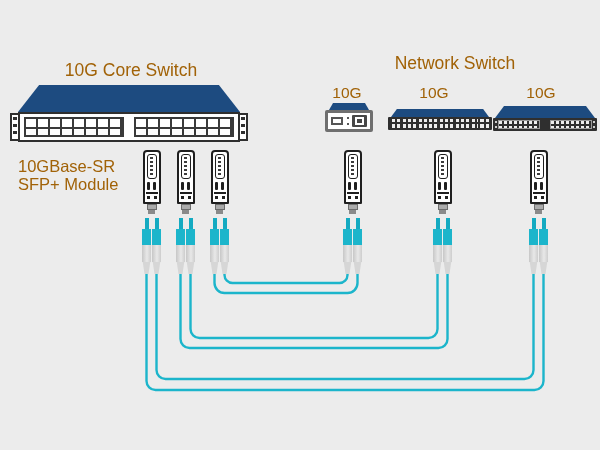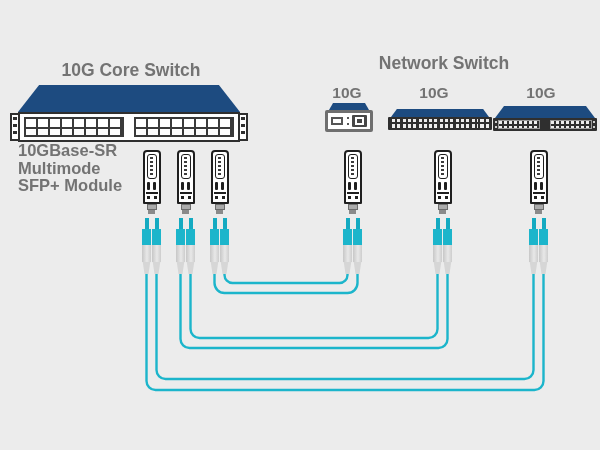--- a/index.html
+++ b/index.html
@@ -1,18 +1,18 @@
 <!DOCTYPE html>
 <html><head>
 <meta charset="utf-8">
 <style>
   html,body{margin:0;padding:0;background:#ececec;}
   #canvas{position:relative;width:600px;height:450px;background:#ececec;overflow:hidden;
           font-family:"Liberation Sans",sans-serif;}
-  .txt{position:absolute;color:#737373;font-weight:bold;line-height:1.05;}
+  .txt{position:absolute;color:#a16207;font-weight:normal;line-height:1.05;}
   .center{text-align:center;}
 
   
   .core-switch{position:absolute;left:10px;top:85px;width:238px;height:57px;}
   .cs-top{position:absolute;left:8px;top:0;width:222px;height:27px;background:#1d4b80;
           clip-path:polygon(9.5% 0,90.5% 0,100% 100%,0 100%);}
   .cs-front{position:absolute;left:8px;top:27px;width:222px;height:30px;background:#fff;
             border:2px solid #2f2f2f;box-sizing:border-box;}
   .cs-ear{position:absolute;top:28px;width:10px;height:28px;background:#fff;border:2px solid #2f2f2f;
           box-sizing:border-box;}
@@ -88,35 +88,34 @@
   .f-distance{font-size:17.5px;}
   .f-cable{font-size:15.5px;}
   .f-note{font-size:13px;}
 </style>
 </head>
 <body>
 
 <div id="canvas">
 
   <div class="txt center" style="left:11px;top:61px;width:240px;font-size:17.5px">10G Core Switch</div>
-  <div class="txt center" style="left:344px;top:54px;width:200px;font-size:17.5px">Network Switch</div>
+  <div class="txt center" style="left:355px;top:54px;width:200px;font-size:17.5px">Network Switch</div>
 
   <div class="core-switch">
     <div class="cs-top"></div>
     <div class="cs-ear cs-ear-l"></div>
     <div class="cs-ear cs-ear-r"></div>
     <div class="cs-front">
       <div class="cs-ports" style="left:4px"></div>
       <div class="cs-ports" style="right:4px"></div>
     </div>
   </div>
 
-  <div class="txt" style="left:18px;top:142px;font-size:16.5px;line-height:17.5px">
+  <div class="txt" style="left:18px;top:158px;font-size:16.5px;line-height:17.5px">
     <div>10GBase-SR</div>
-    <div>Multimode</div>
     <div>SFP+ Module</div>
   </div>
 
   <div class="txt center" style="left:317px;top:85px;width:60px;font-size:15.5px">10G</div>
   <div class="txt center" style="left:404px;top:85px;width:60px;font-size:15.5px">10G</div>
   <div class="txt center" style="left:511px;top:85px;width:60px;font-size:15.5px">10G</div>
 
   <div class="sw sw1">
     <div class="sw-top"></div>
     <div class="sw1-body">

